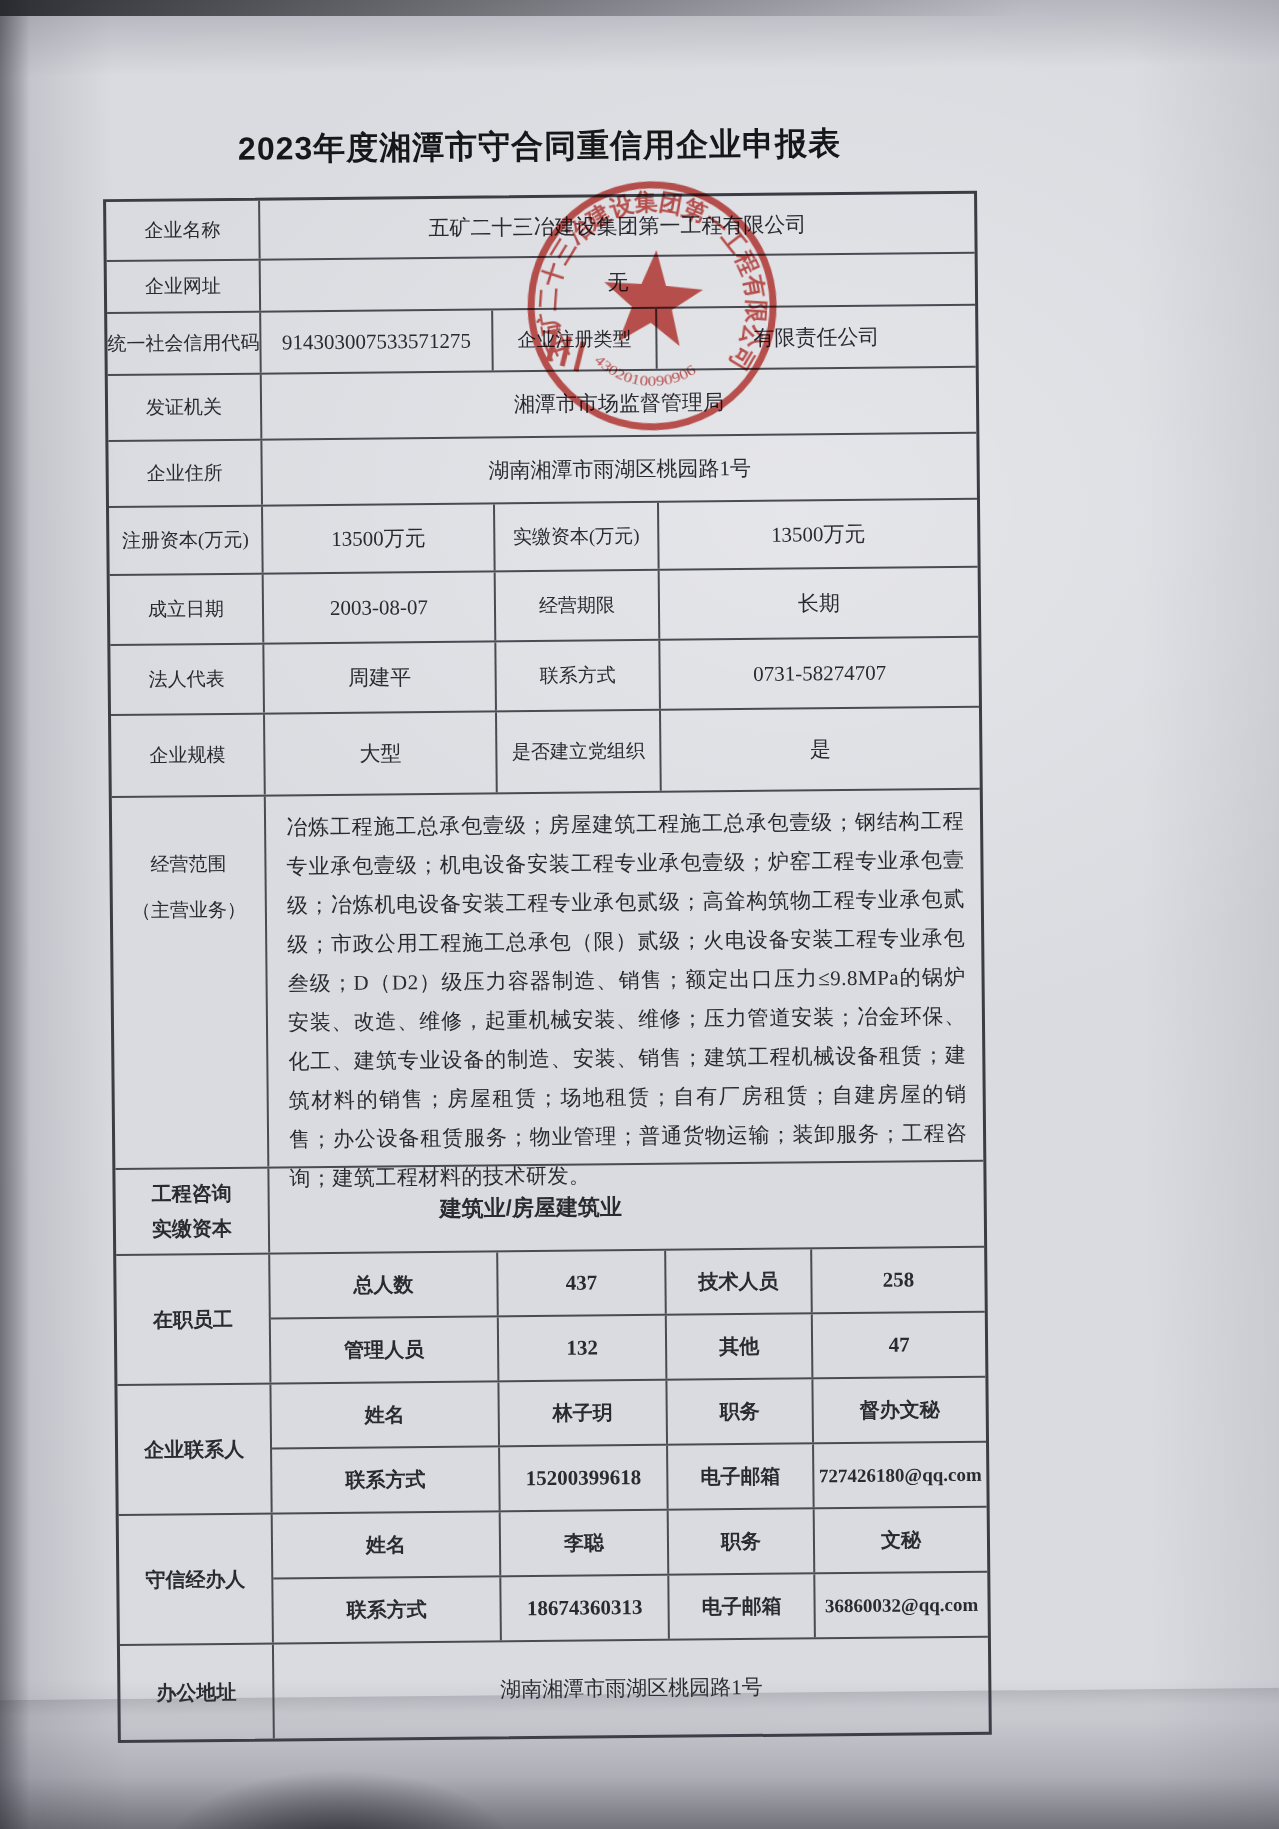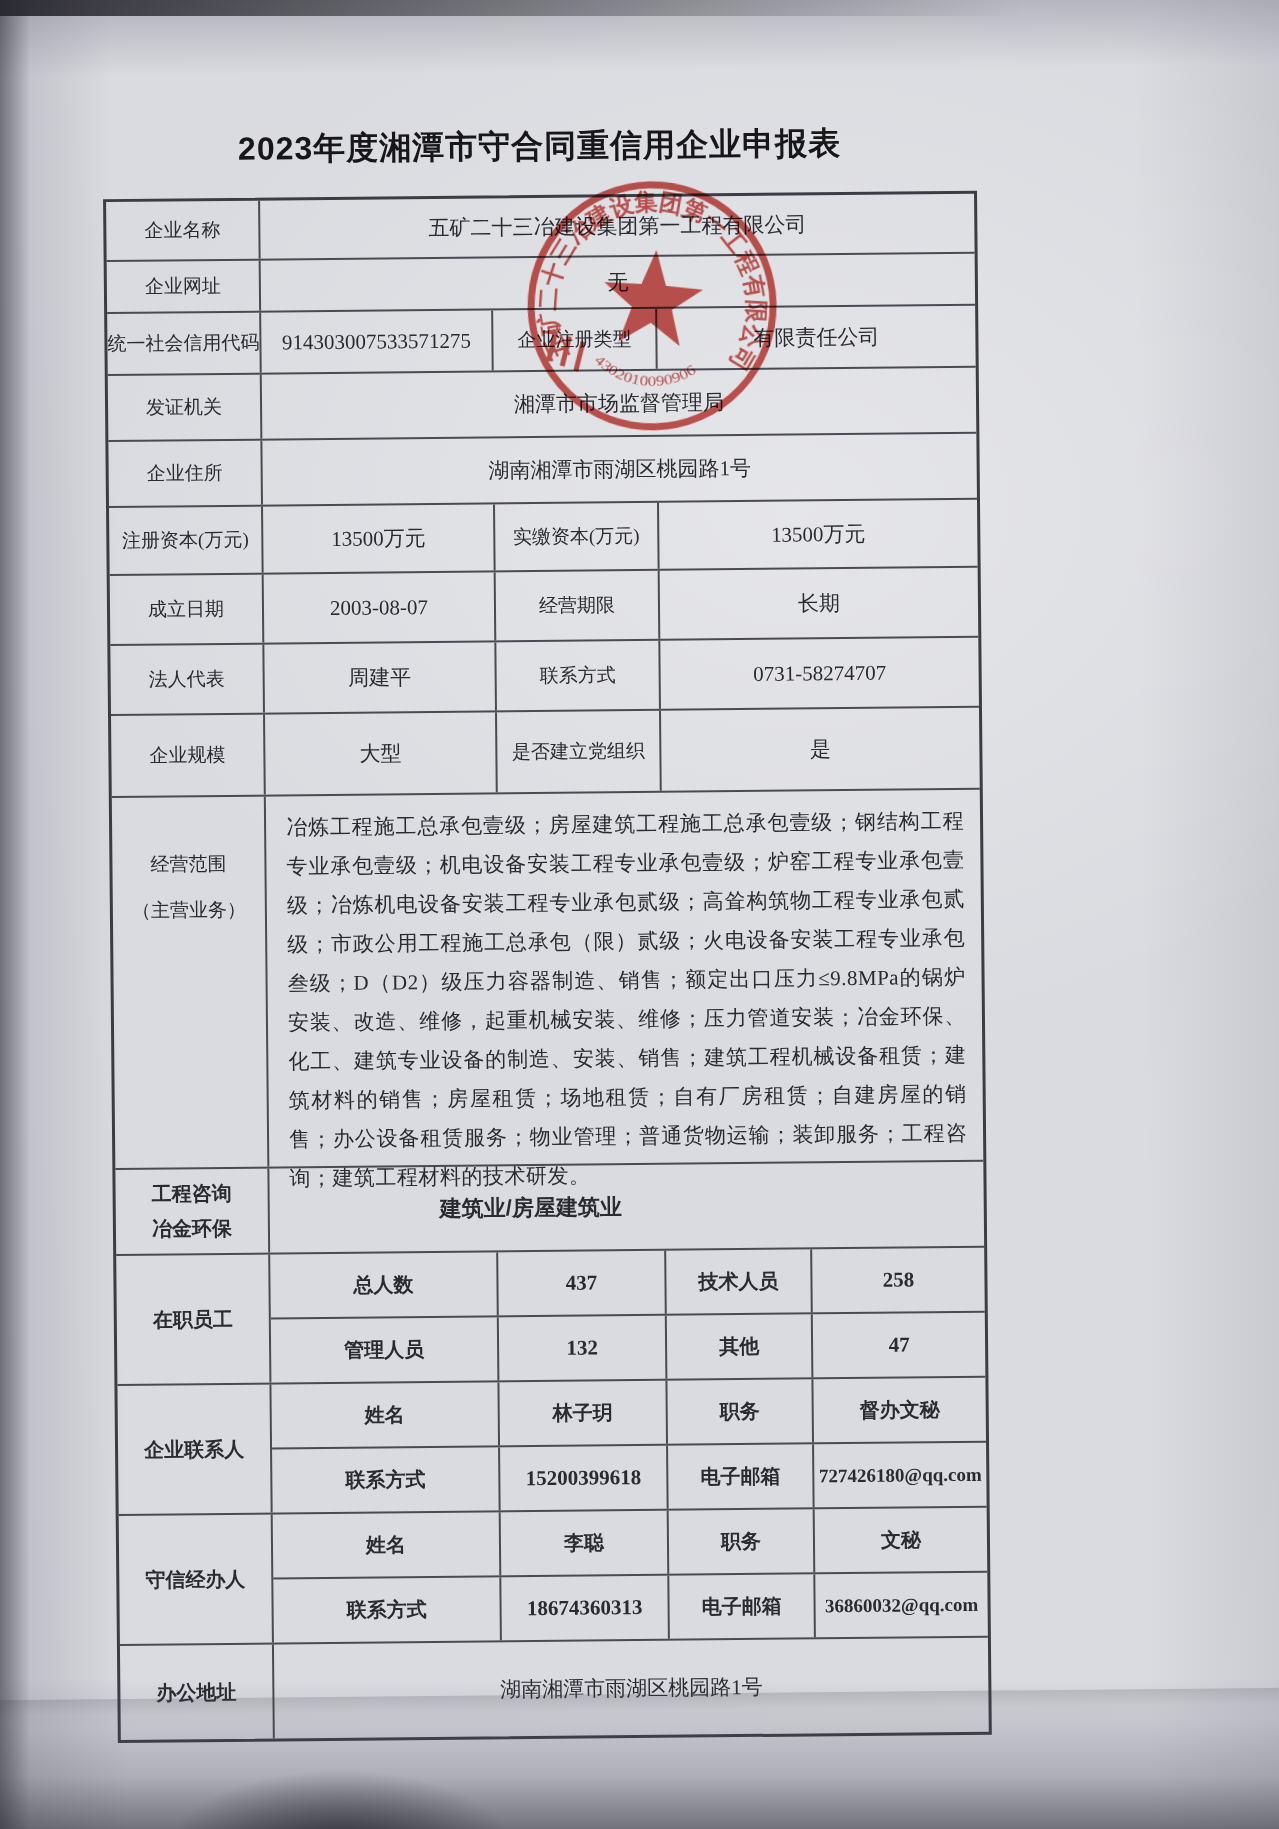--- a/index.html
+++ b/index.html
@@ -155,21 +155,21 @@
         <div class="td lab scope-lab">
           <div>经营范围</div>
           <div>（主营业务）</div>
         </div>
         <div class="td scope-val">冶炼工程施工总承包壹级；房屋建筑工程施工总承包壹级；钢结构工程专业承包壹级；机电设备安装工程专业承包壹级；炉窑工程专业承包壹级；冶炼机电设备安装工程专业承包贰级；高耸构筑物工程专业承包贰级；市政公用工程施工总承包（限）贰级；火电设备安装工程专业承包叁级；D（D2）级压力容器制造、销售；额定出口压力≤9.8MPa的锅炉安装、改造、维修，起重机械安装、维修；压力管道安装；冶金环保、化工、建筑专业设备的制造、安装、销售；建筑工程机械设备租赁；建筑材料的销售；房屋租赁；场地租赁；自有厂房租赁；自建房屋的销售；办公设备租赁服务；物业管理；普通货物运输；装卸服务；工程咨询；建筑工程材料的技术研发。</div>
       </div>
 
       <div class="tr" style="height:86px">
         <div class="td lab two-line hei">
           <div>工程咨询</div>
-          <div>冶金环保</div>
+          <div>实缴资本</div>
         </div>
         <div class="td val ind-val">建筑业/房屋建筑业</div>
       </div>
 
       <div class="tgroup" style="height:130px">
         <div class="td glab hei">在职员工</div>
         <div class="gcol">
           <div class="grow">
             <div class="td p1 hei">总人数</div>
             <div class="td p2 num">437</div>

